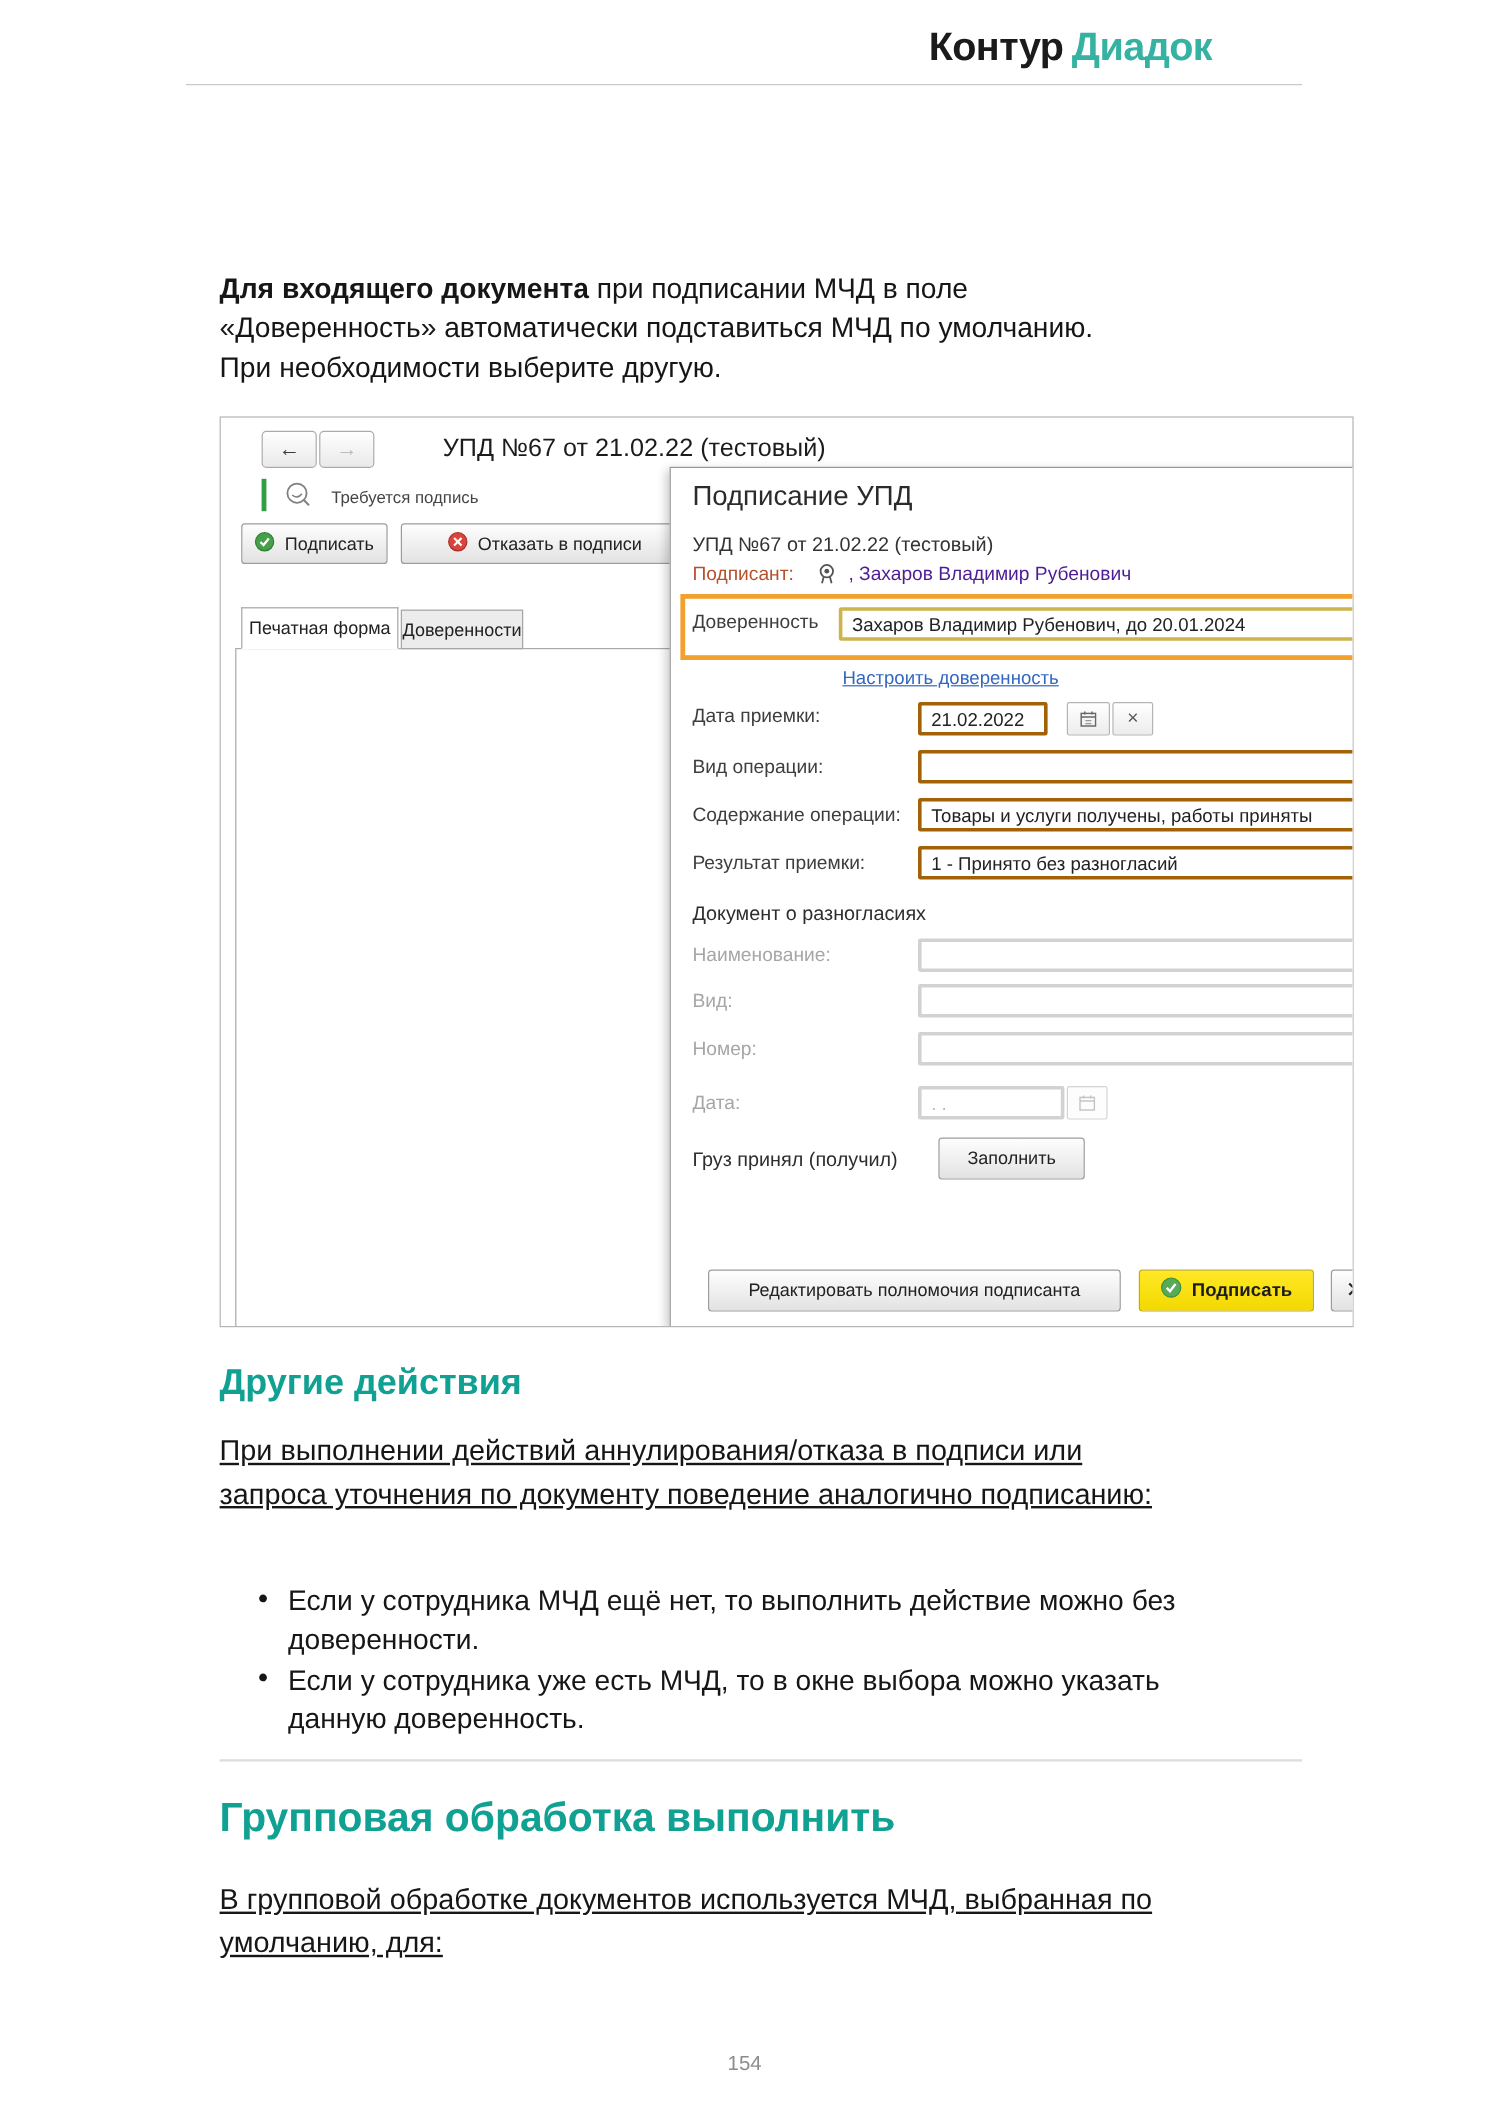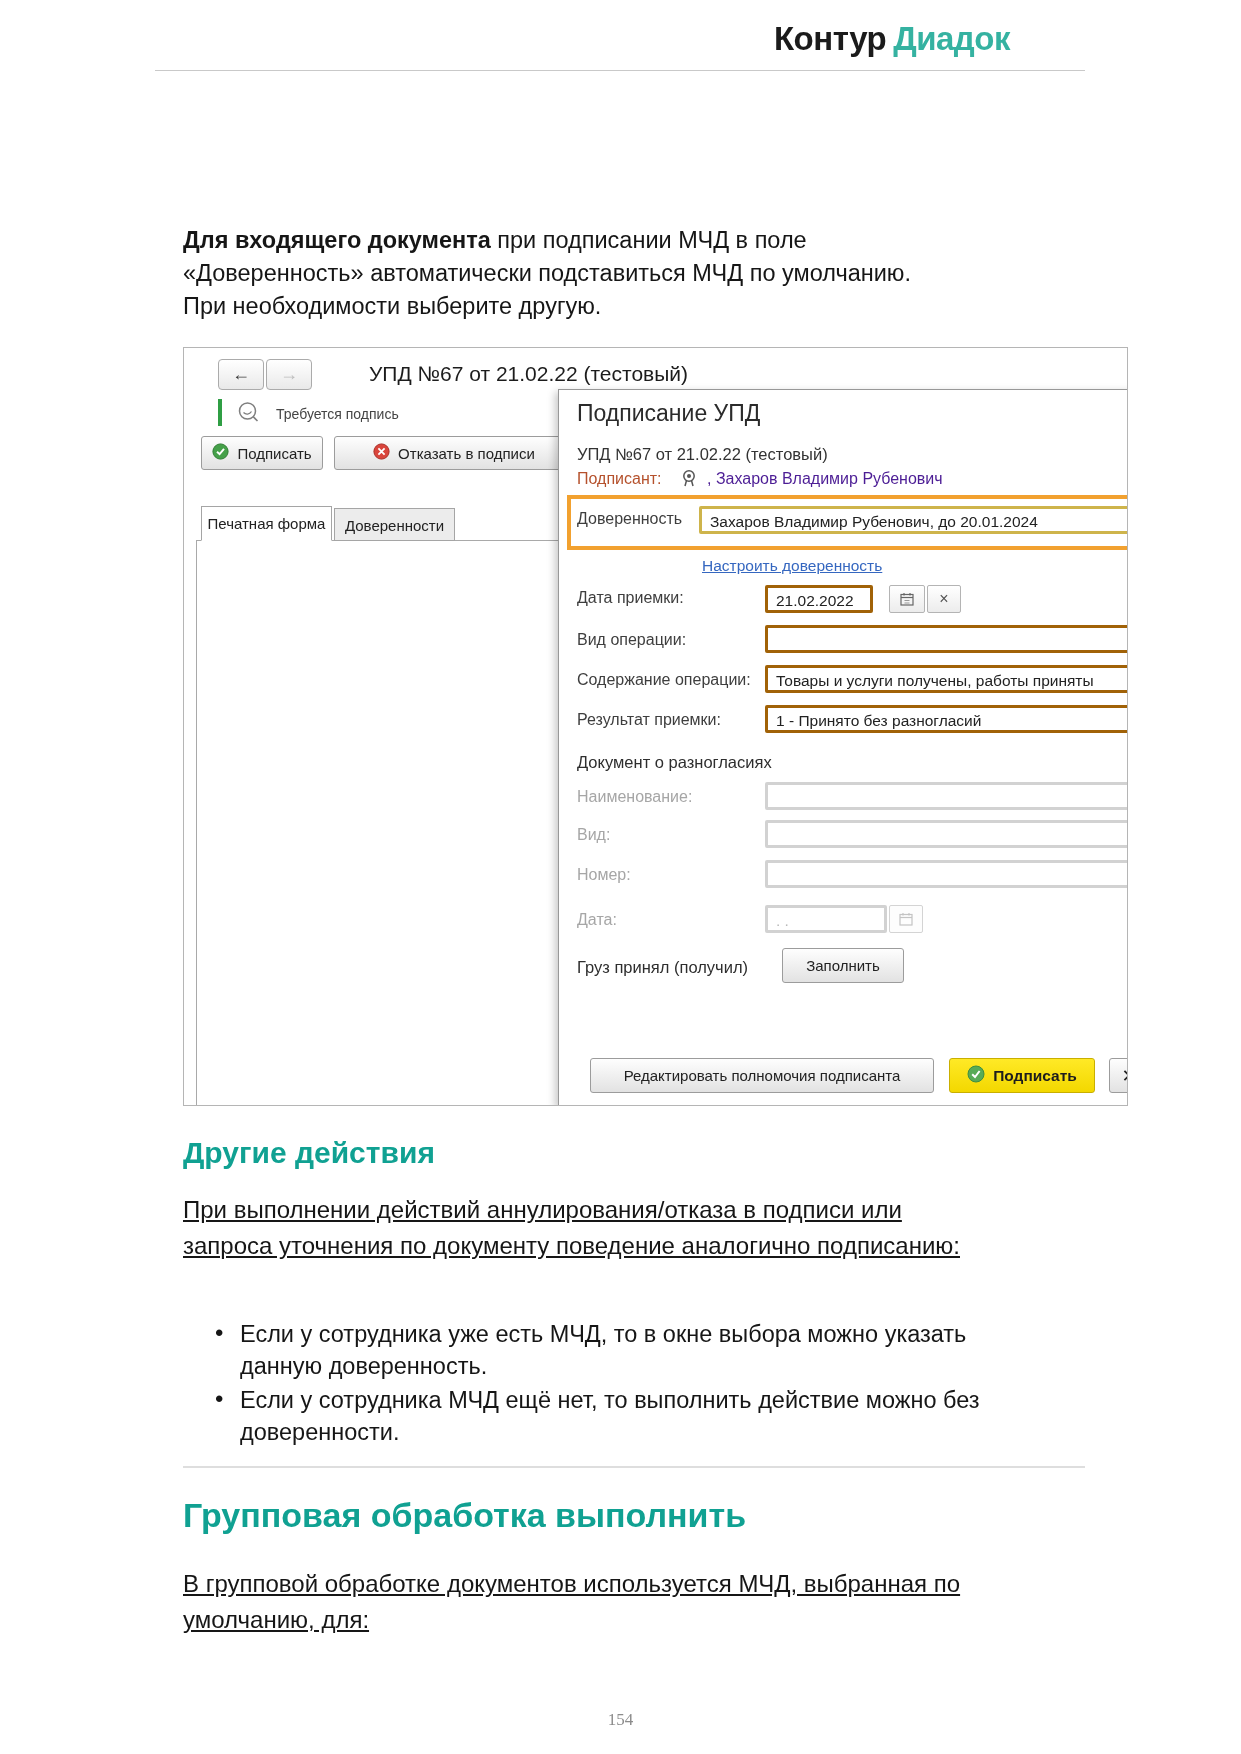--- a/index.html
+++ b/index.html
@@ -62,21 +62,21 @@
   .ybtn{position:absolute;display:flex;align-items:center;justify-content:center;gap:8px;
        background:linear-gradient(#ffe926,#f3d800);border:1px solid #c9af00;border-radius:3px;
        font-size:15.5px;font-weight:700;color:#1d1d1d;box-sizing:border-box;white-space:nowrap;}
   
   .h2{position:absolute;left:183px;font-weight:700;color:#10a192;white-space:nowrap;}
   .para{position:absolute;left:183px;font-size:24px;line-height:36px;color:#161616;text-decoration:underline;}
   .blist{position:absolute;left:205px;top:1318px;width:790px;margin:0;padding:0;list-style:none;}
   .blist li{position:relative;padding-left:35px;font-size:23.5px;line-height:32px;color:#161616;margin-bottom:2px;}
   .blist li::before{content:"•";position:absolute;left:10px;top:-1px;font-size:24px;}
   .hr2{position:absolute;left:183px;top:1466px;width:902px;height:2px;background:#dedede;}
-  .pagenum{position:absolute;left:0;top:1710px;width:100%;text-align:center;font-size:17px;color:#8c8c8c;font-family:Liberation Serif, serif;}
+  .pagenum{position:absolute;left:0;top:1710px;width:100%;text-align:center;font-size:17px;color:#8c8c8c;}
 </style>
 </head>
 <body>
 
 <div id="page">
 
   <div class="logo">
     <span class="k">Контур</span><span class="d">Диадок</span>
   </div>
   <div class="hr1"></div>
@@ -112,21 +112,21 @@
     </div>
     <div class="btn1c abs" style="left:150px;top:88px;width:240px;height:34px;">
       <span><svg width="17" height="17" viewBox="0 0 17 17">
             <circle cx="8.5" cy="8.5" r="7.6" fill="#d9453c" stroke="#aa2e27"></circle>
             <path d="M5.4 5.4 L11.6 11.6 M11.6 5.4 L5.4 11.6" stroke="#fff" stroke-width="1.8"></path>
           </svg></span>
       <span>Отказать в подписи</span>
     </div>
 
     <div class="tab active" style="left:17px;width:131px;"><span>Печатная форма</span></div>
-    <div class="tab idle" style="left:150px;width:121px;"><span>Доверенности</span></div>
+    <div class="tab idle" style="left:150px;width:102px;"><span>Доверенности</span></div>
 
     <div class="panel"></div>
     <div class="vl soft" style="left:22px;top:193px;height:564px;"></div>
     <div class="vl soft" style="left:34px;top:193px;height:564px;"></div>
 
     <div class="doc dark abs" style="left:62px;top:266px;">УПД</div>
     <div class="doc dark abs" style="left:242px;top:266px;">Счет-фактура</div>
     <div class="doc dark abs" style="left:242px;top:296px;font-weight:400;">Исправление N</div>
 
     <div class="doc abs dstack" style="left:62px;top:330px;line-height:26px;">
@@ -261,22 +261,22 @@
       <div class="btn1c abs" style="left:550px;top:668px;width:40px;height:35px;font-weight:700;font-size:18px;">
           <span>✕</span>
         </div>
     </div>
   </div>
 
   <div class="h2" style="top:1136px;font-size:30px;">Другие действия</div>
   <div class="para" style="top:1192px;width:780px;">При выполнении действий аннулирования/отказа в подписи или запроса уточнения по документу поведение аналогично подписанию:</div>
 
   <ul class="blist">
+    <li>Если у сотрудника МЧД ещё нет, то выполнить действие можно без доверенности.</li>
     <li>Если у сотрудника уже есть МЧД, то в окне выбора можно указать данную доверенность.</li>
-    <li>Если у сотрудника МЧД ещё нет, то выполнить действие можно без доверенности.</li>
   </ul>
 
   <div class="hr2"></div>
 
   <div class="h2" style="top:1496px;font-size:34px;">Групповая обработка выполнить</div>
   <div class="para" style="top:1566px;width:820px;">В групповой обработке документов используется МЧД, выбранная по умолчанию, для:</div>
 
   <div class="pagenum">154</div>
 </div>
 

